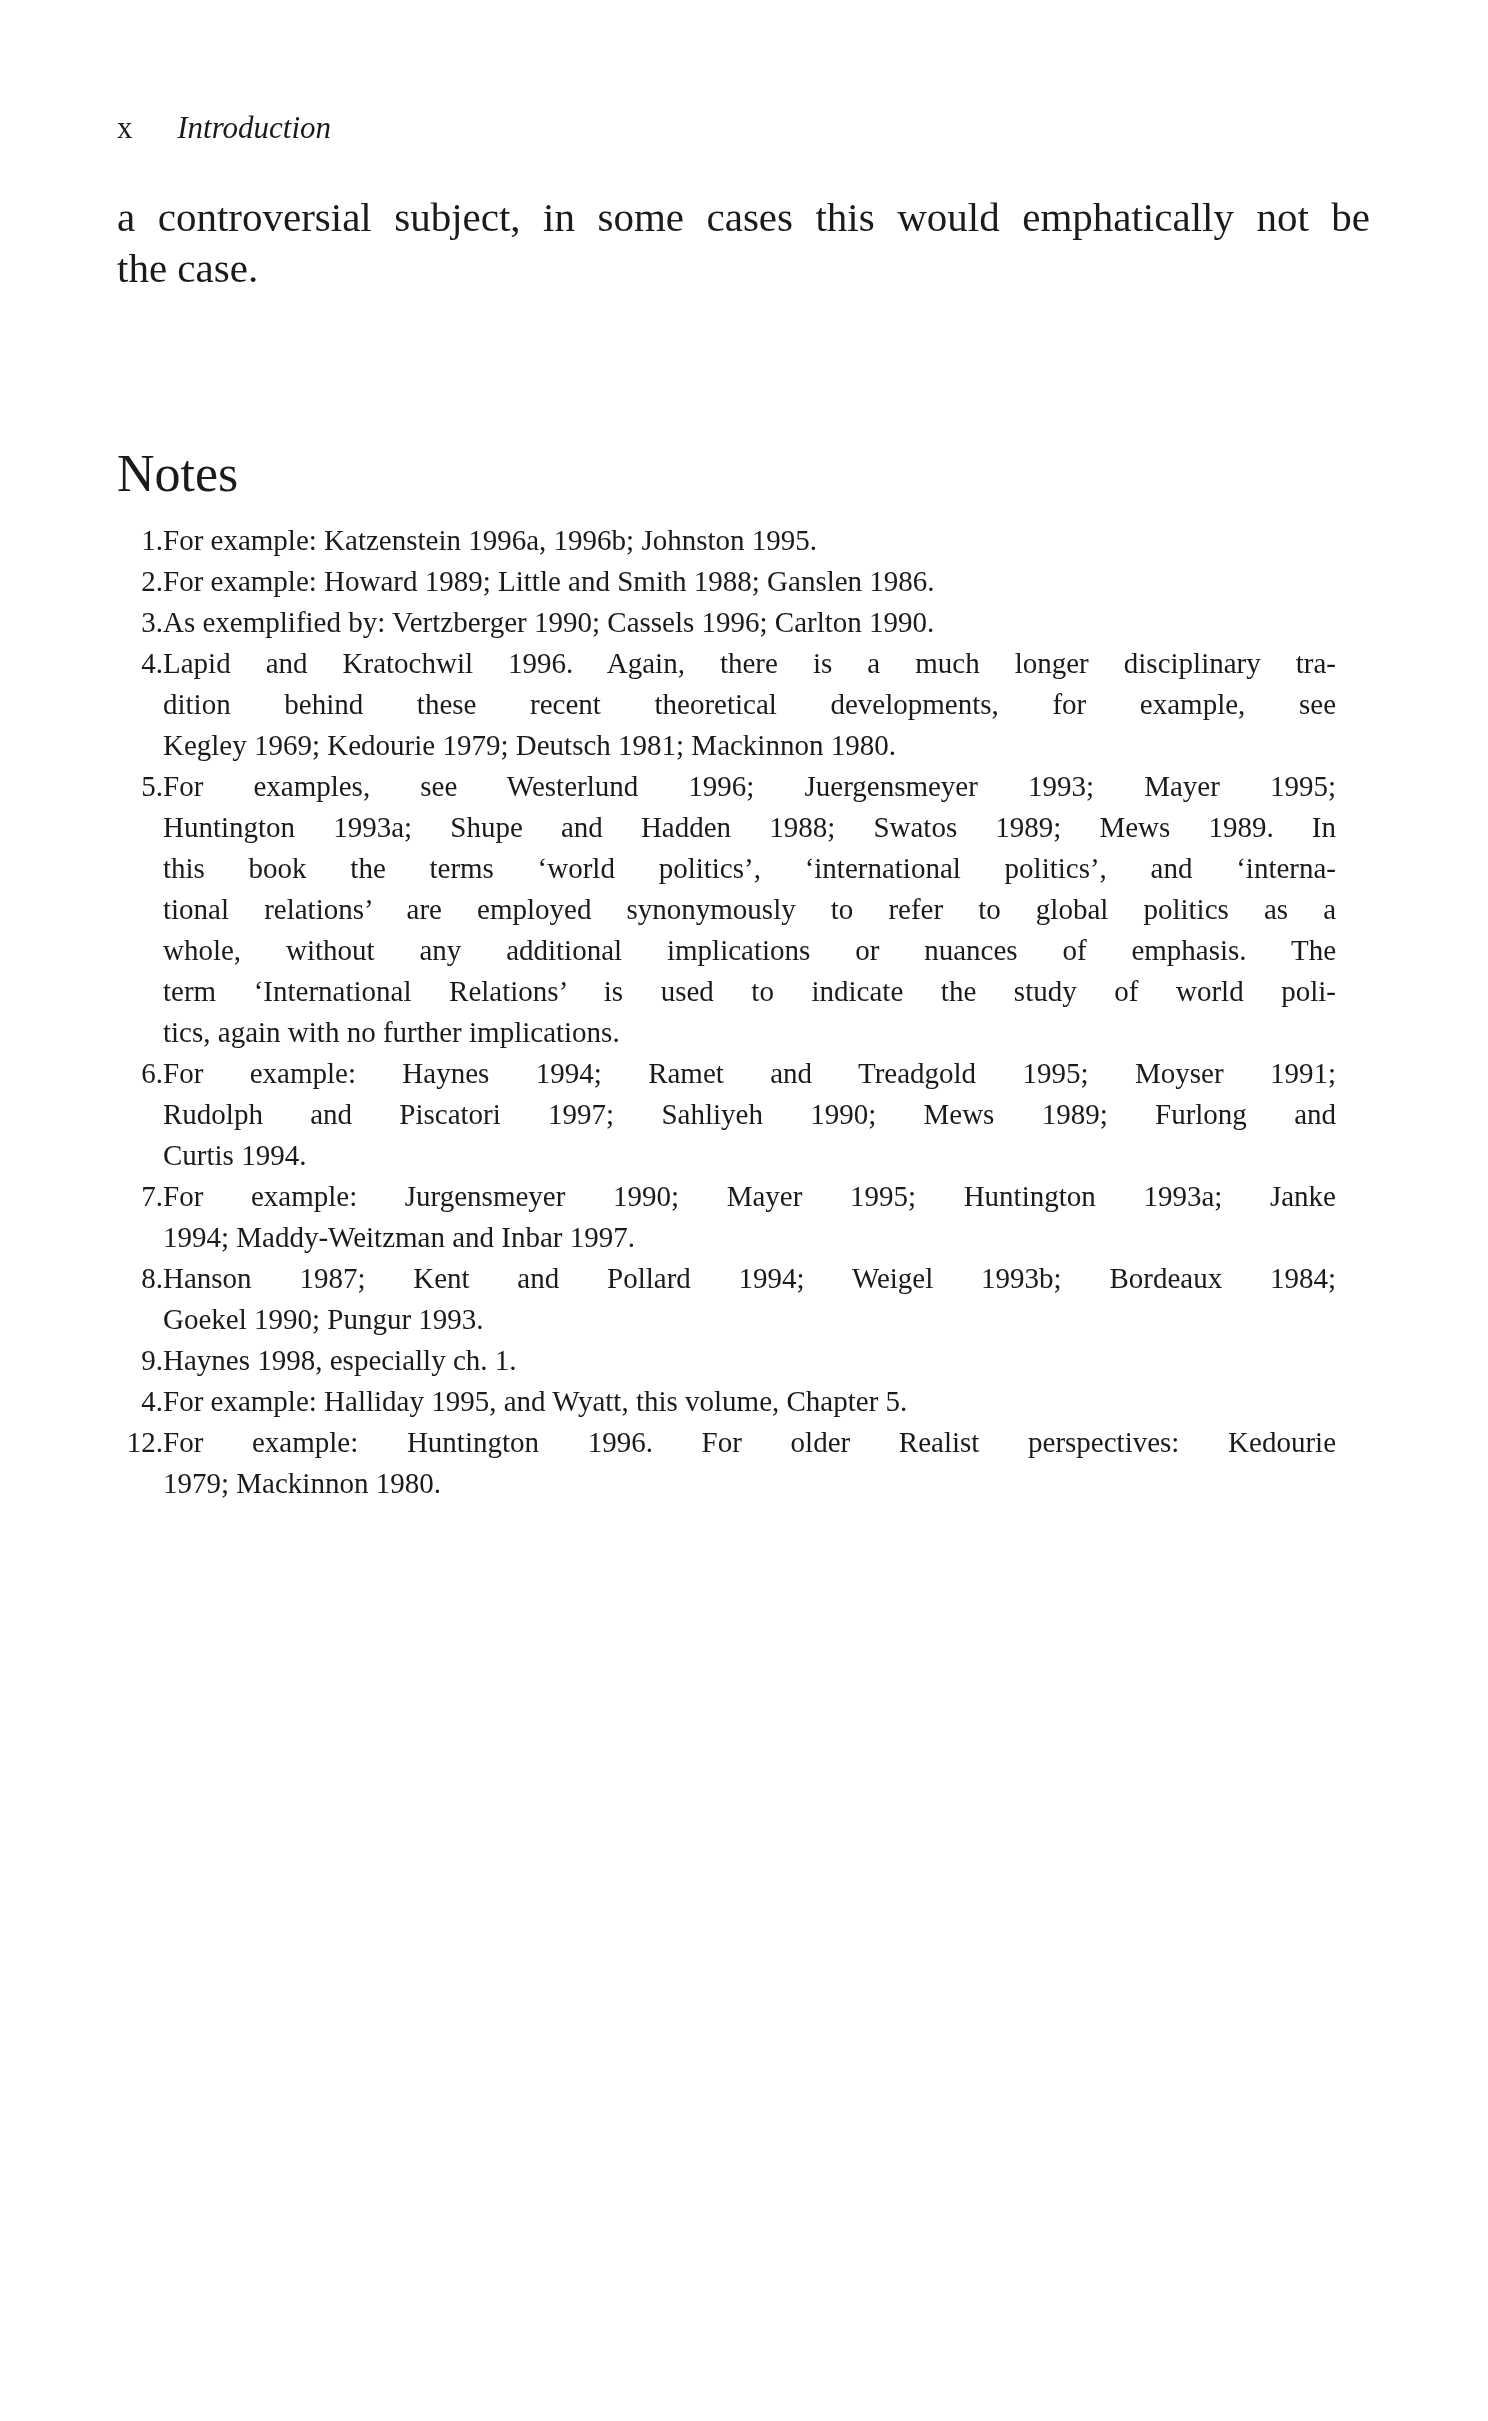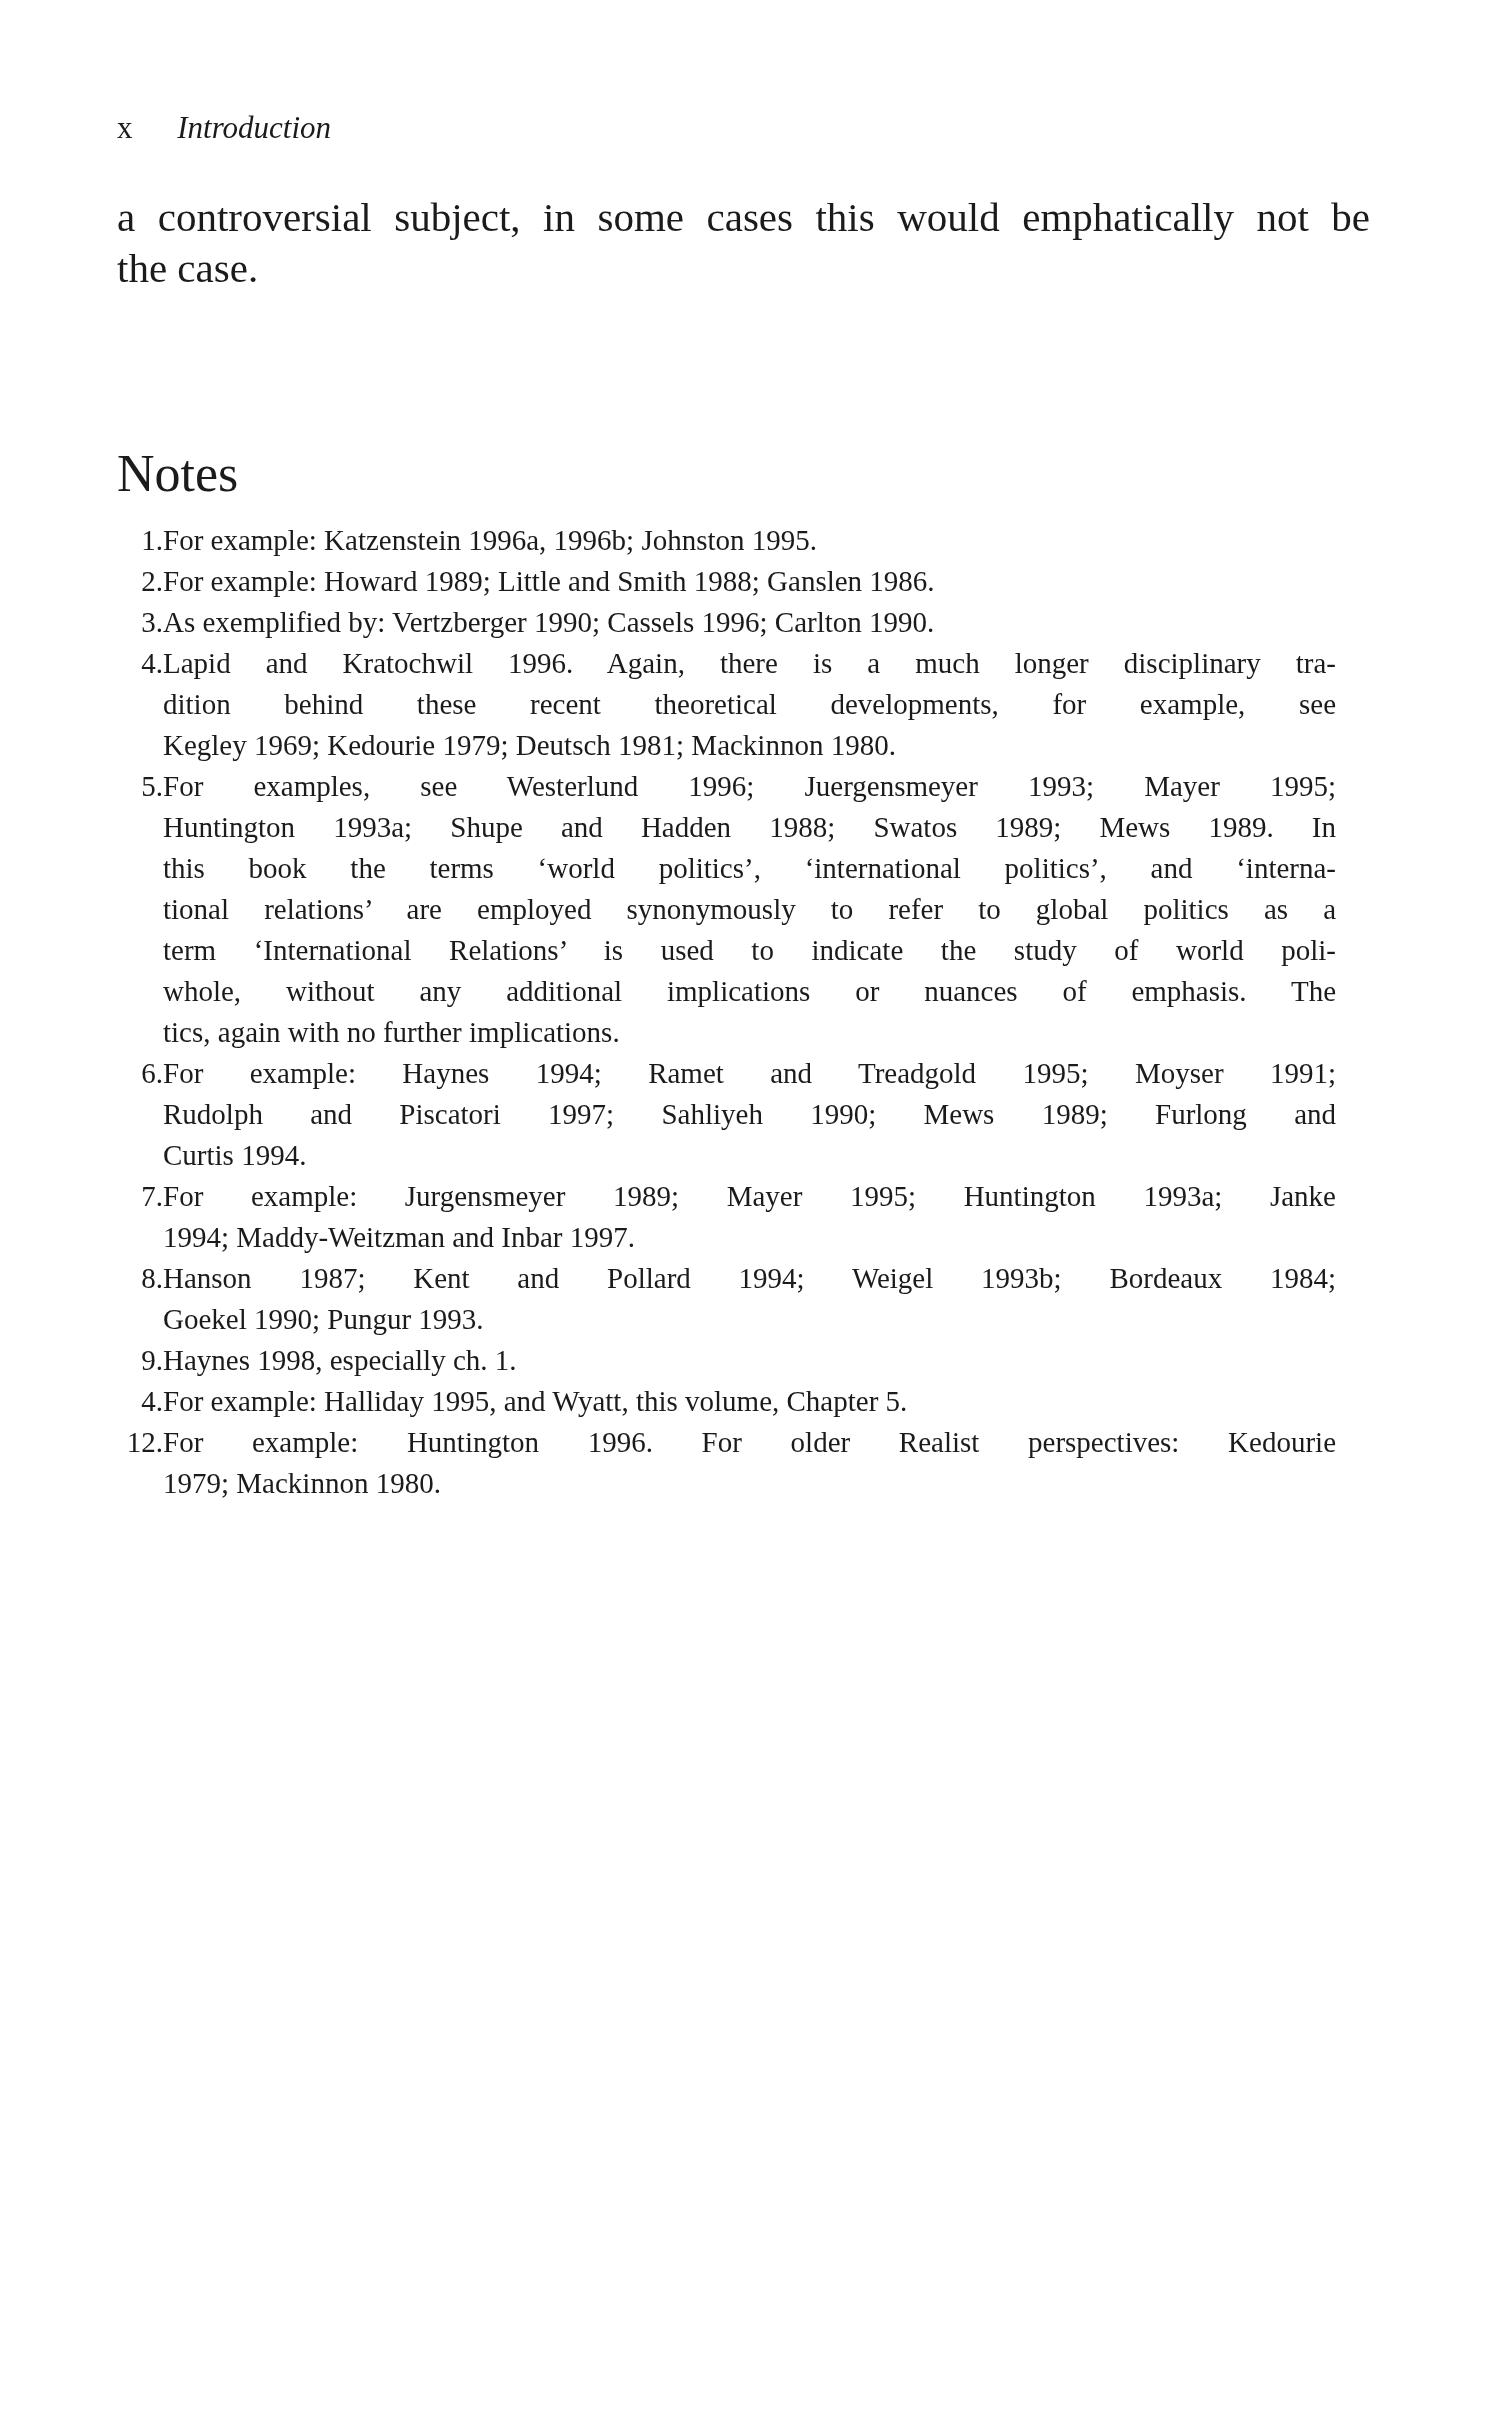--- a/index.html
+++ b/index.html
@@ -118,37 +118,37 @@
           <div class="jline lastline">Kegley 1969; Kedourie 1979; Deutsch 1981; Mackinnon 1980.</div>
         </div>
       </div>
       <div class="note">
         <div class="note-num">5.</div>
         <div class="note-body">
           <div class="jline">For examples, see Westerlund 1996; Juergensmeyer 1993; Mayer 1995;</div>
           <div class="jline">Huntington 1993a; Shupe and Hadden 1988; Swatos 1989; Mews 1989. In</div>
           <div class="jline">this book the terms ‘world politics’, ‘international politics’, and ‘interna-</div>
           <div class="jline">tional relations’ are employed synonymously to refer to global politics as a</div>
+          <div class="jline">whole, without any additional implications or nuances of emphasis. The</div>
           <div class="jline">term ‘International Relations’ is used to indicate the study of world poli-</div>
-          <div class="jline">whole, without any additional implications or nuances of emphasis. The</div>
           <div class="jline lastline">tics, again with no further implications.</div>
         </div>
       </div>
       <div class="note">
         <div class="note-num">6.</div>
         <div class="note-body">
           <div class="jline">For example: Haynes 1994; Ramet and Treadgold 1995; Moyser 1991;</div>
           <div class="jline">Rudolph and Piscatori 1997; Sahliyeh 1990; Mews 1989; Furlong and</div>
           <div class="jline lastline">Curtis 1994.</div>
         </div>
       </div>
       <div class="note">
         <div class="note-num">7.</div>
         <div class="note-body">
-          <div class="jline">For example: Jurgensmeyer 1989; Mayer 1995; Huntington 1993a; Janke</div>
+          <div class="jline">For example: Jurgensmeyer 1990; Mayer 1995; Huntington 1993a; Janke</div>
           <div class="jline lastline">1994; Maddy-Weitzman and Inbar 1997.</div>
         </div>
       </div>
       <div class="note">
         <div class="note-num">8.</div>
         <div class="note-body">
           <div class="jline">Hanson 1987; Kent and Pollard 1994; Weigel 1993b; Bordeaux 1984;</div>
           <div class="jline lastline">Goekel 1990; Pungur 1993.</div>
         </div>
       </div>

